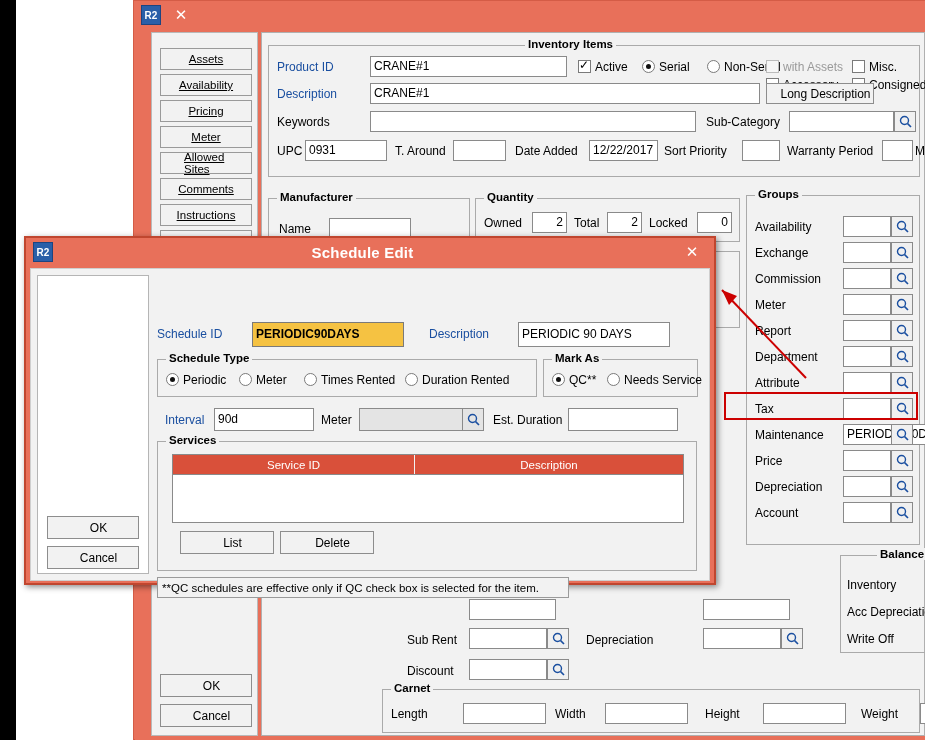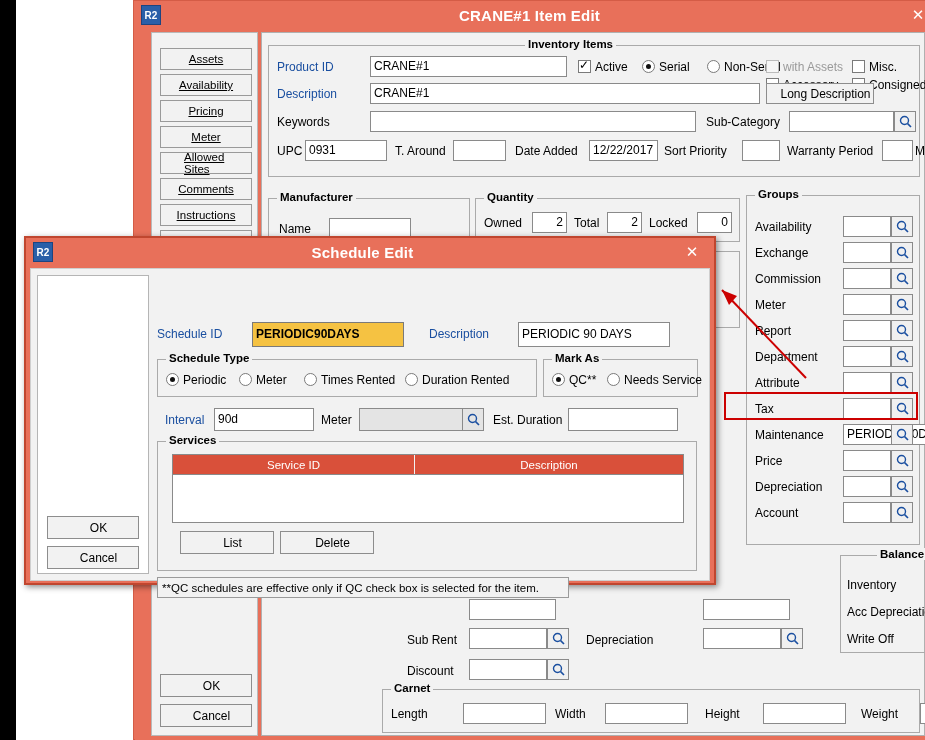--- a/index.html
+++ b/index.html
@@ -279,21 +279,20 @@
 </style>
 </head>
 <body>
 
 <div class="root">
 
   <div class="main-window">
 
     <div class="titlebar">
       <div class="title-icon">R2</div>
-      <div class="title-text">CRANE#1 Item Edit</div>
       <div class="title-close">✕</div>
     </div>
 
     <div class="main-body">
 
       <div class="tabcol">
         <div class="tabbtn" style="top:15px;">
             <u>Assets</u>
           </div>
         <div class="tabbtn" style="top:41px;">

